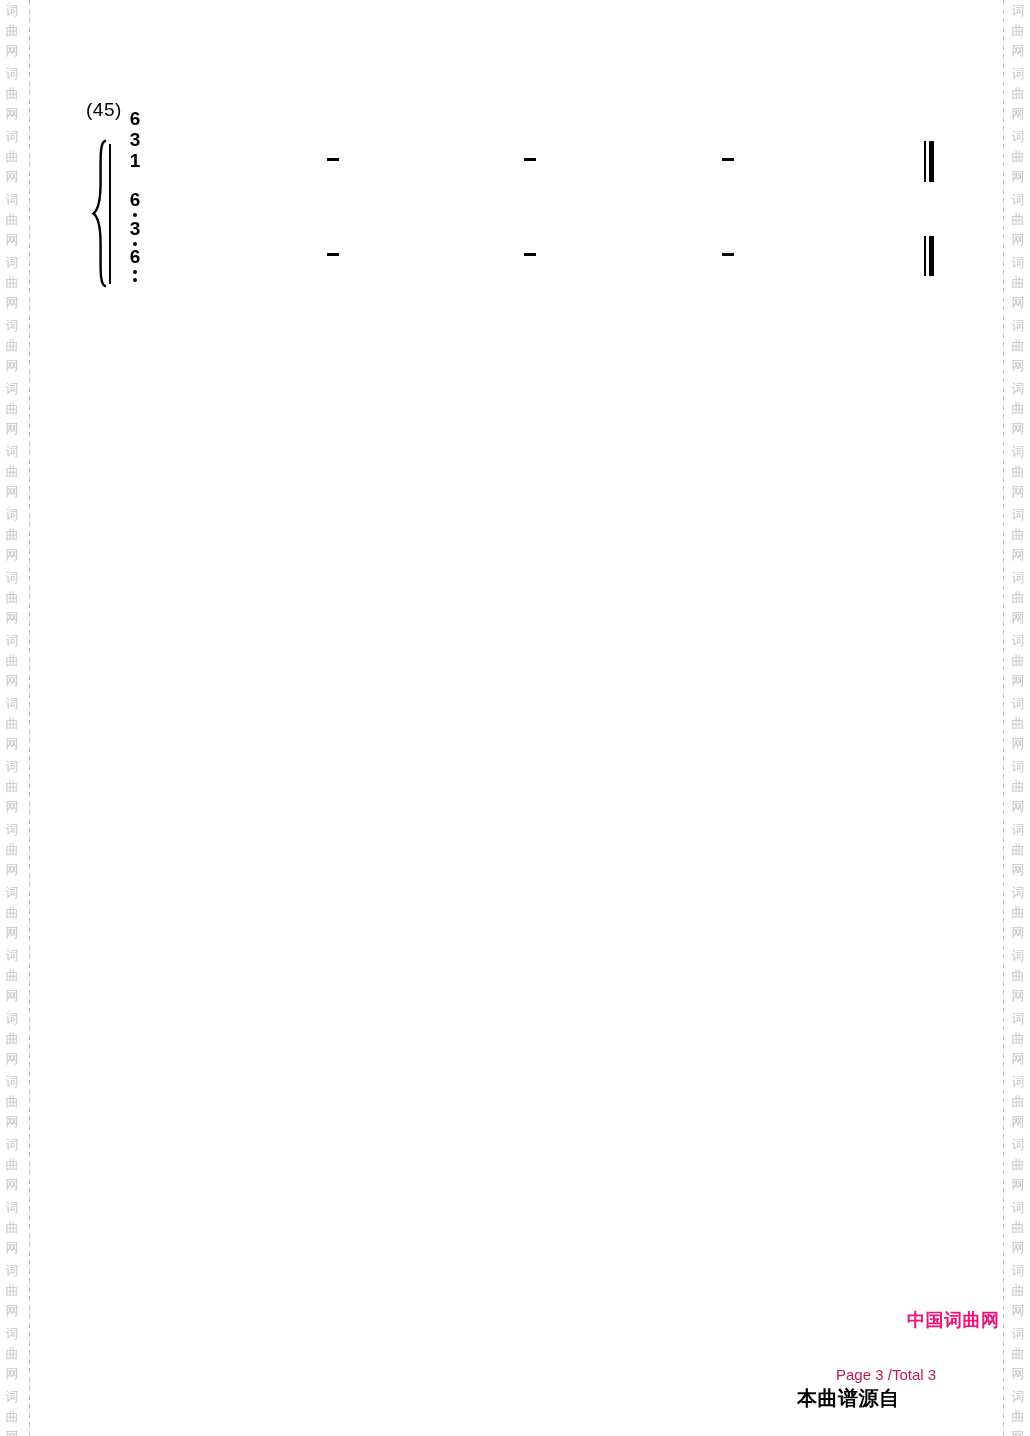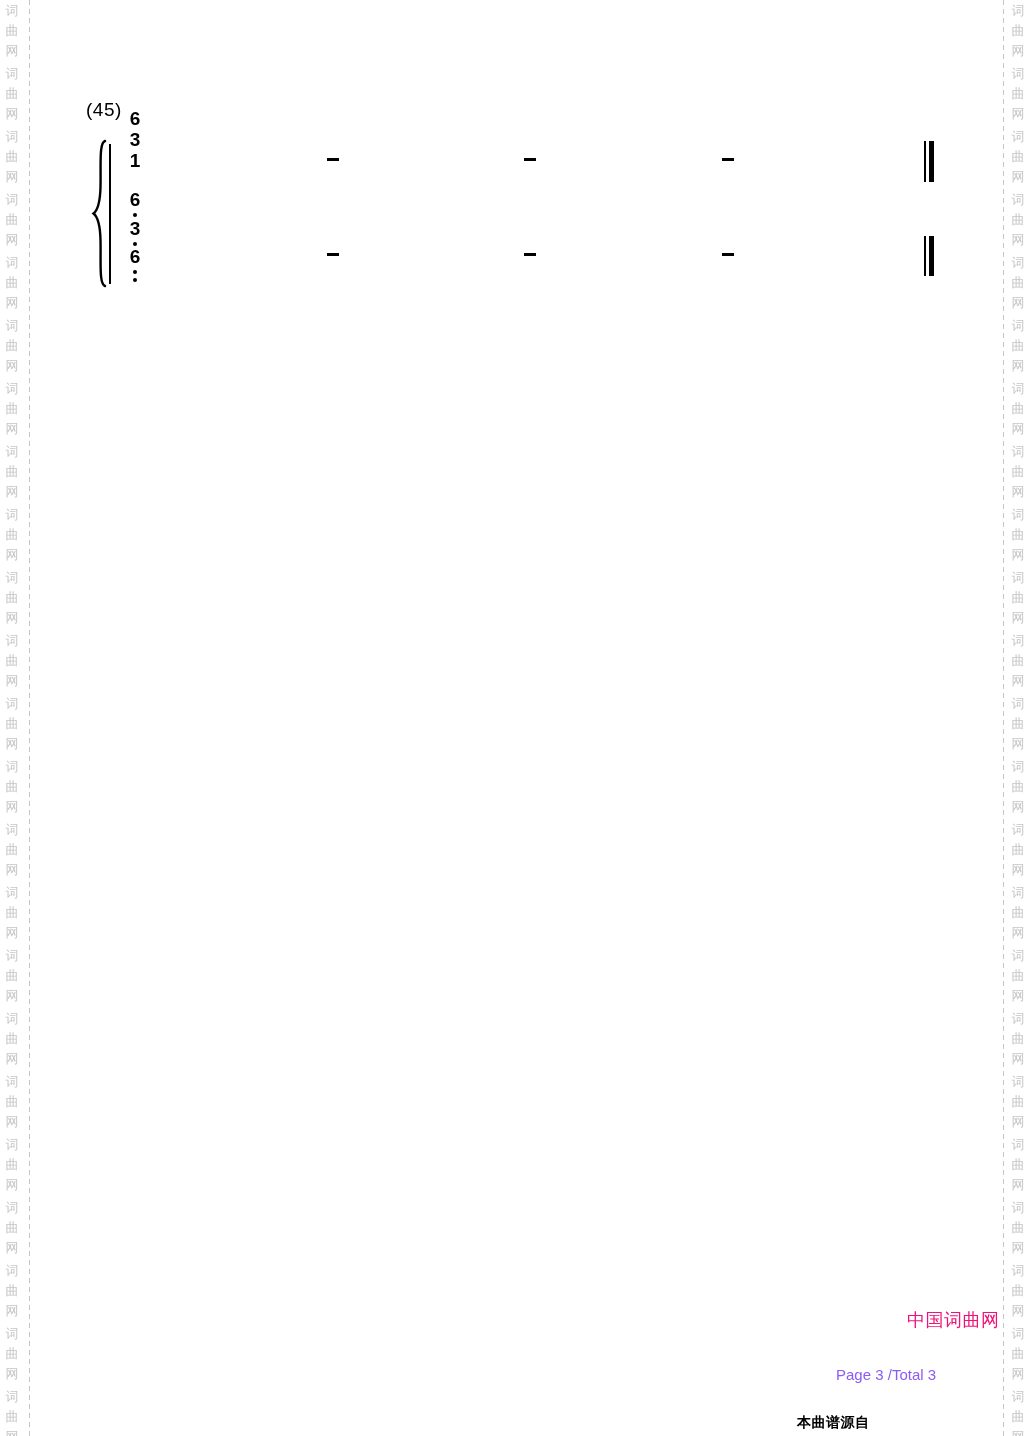--- a/index.html
+++ b/index.html
@@ -51,29 +51,29 @@
   }
   .sustain-dash {
     position:absolute; width:12px; height:3px; background:#000;
   }
   .bar-thin  { position:absolute; left:924px; width:2px; background:#000; }
   .bar-thick { position:absolute; left:929px; width:5px; background:#000; }
 
   
   .page-info {
     position:absolute; left:836px; top:1366px;
-    font-size:15px; color:#8b5cf6;
+    font-size:15px; color:#be185d;
   }
   .source-prefix {
     position:absolute; left:797px; top:1385px;
-    font-size:14px; font-weight:bold; letter-spacing:0.5px;margin-top:29px;
+    font-size:20px; font-weight:bold; letter-spacing:0.5px;
   }
   .source-name {
     position:absolute; left:907px; top:1308px;
-    font-size:18px; font-weight:normal; letter-spacing:0.5px;
+    font-size:18px; font-weight:bold; letter-spacing:0.5px;
     cursor:pointer;
   }
 </style>
 </head>
 <body>
 
 <div class="page">
 
   <div class="wm-col wm-col-left" id="wm-left" style="color: rgb(198, 198, 198);">
       <div class="wm-group">

